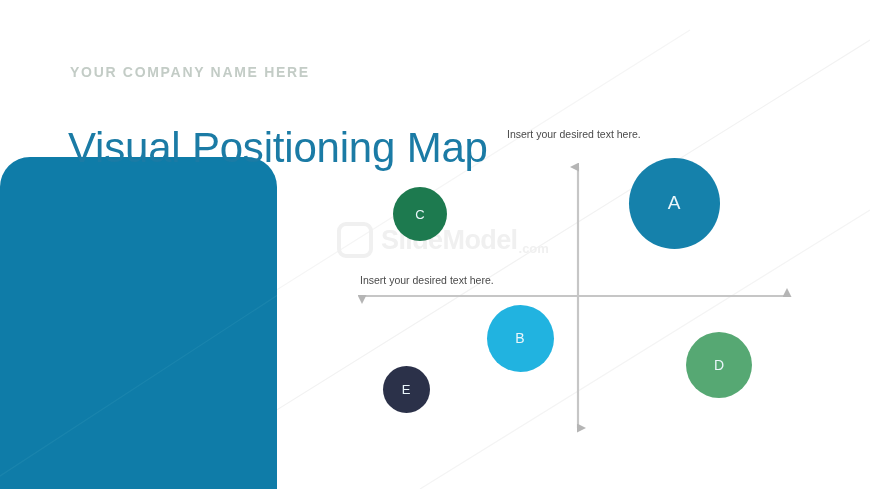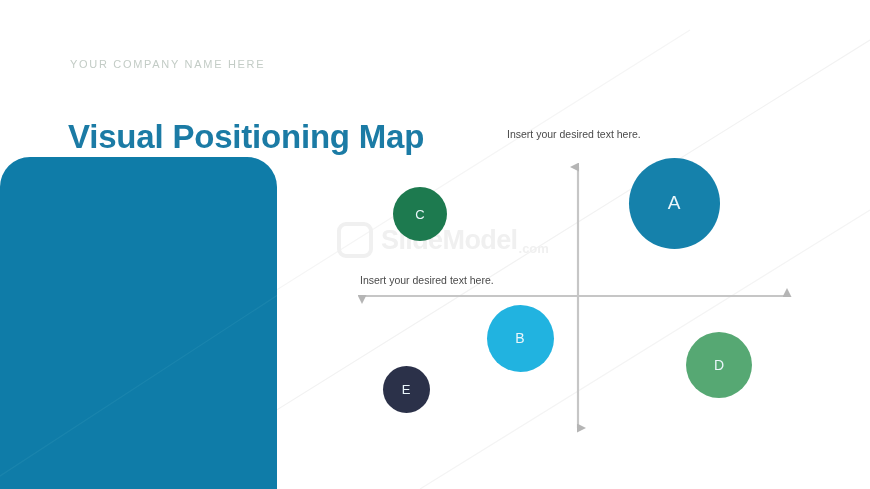--- a/index.html
+++ b/index.html
@@ -23,34 +23,34 @@
     position: absolute;
     inset: 0;
     pointer-events: none;
     z-index: 1;
   }
 
   
   .company-name {
     position: absolute;
     left: 70px;
-    top: 58px;
-    font-size: 11px;
+    top: 64px;
+    font-size: 14px;
     letter-spacing: 1.7px;
     color: #c3ccc6;
-    font-weight: 400;
+    font-weight: 700;
     z-index: 5;
     white-space: nowrap;
   }
   .page-title {
     position: absolute;
     left: 68px;
     top: 96px;
-    font-size: 33px;
-    font-weight: bold;
+    font-size: 42px;
+    font-weight: normal;
     color: #1b7ba5;
     letter-spacing: -0.2px;
     z-index: 5;
     white-space: nowrap;
   }
 
   
   .side-panel {
     position: absolute;
     left: 0;

